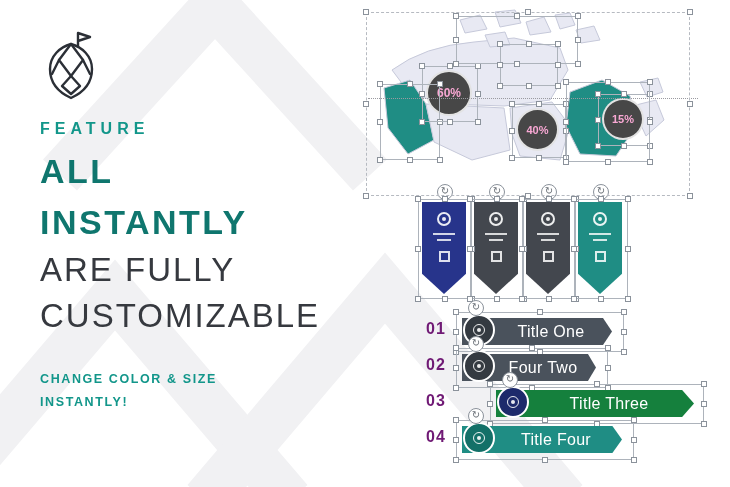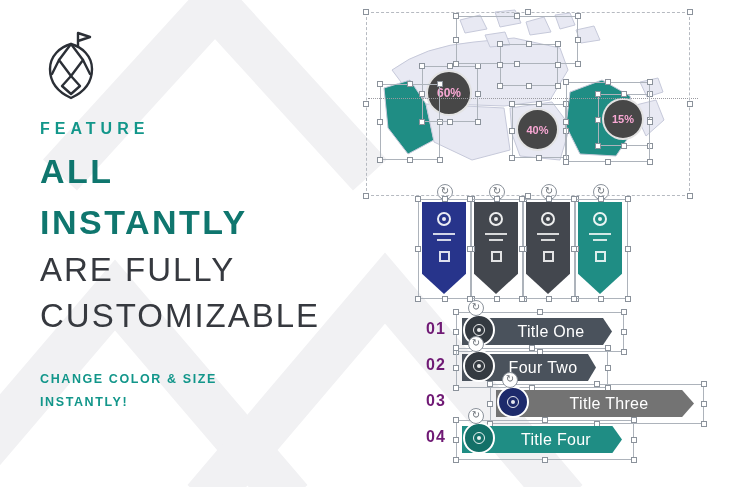--- a/index.html
+++ b/index.html
@@ -54,21 +54,21 @@
            background:rgba(255,255,255,.9);}
   .b-line{margin-top:7px;width:22px;height:2px;background:rgba(255,255,255,.8);flex:none;}
   .b-line.short{margin-top:4px;width:14px;}
   .mini-sq{margin-top:10px;width:11px;height:11px;border:2px solid rgba(255,255,255,.85);box-sizing:border-box;flex:none;}
 
   
   .lrow{position:absolute;left:426px;width:266px;height:34px;z-index:2;}
   .r1{top:316px}.r2{top:352px}.r3{top:388px}.r4{top:424px}
   .lnum{position:absolute;left:0;top:4px;font-size:16px;font-weight:800;color:#701a75;letter-spacing:1px;}
   .lbar{position:absolute;top:2px;height:27px;clip-path:polygon(0 0,94% 0,100% 50%,94% 100%,0 100%);}
-  .bar-slate{background:#4a525c}.bar-blue{background:#737373}.bar-teal{background:#1f8d84}
+  .bar-slate{background:#4a525c}.bar-blue{background:#15803d}.bar-teal{background:#1f8d84}
   .coin{position:absolute;top:-2px;width:32px;height:32px;border-radius:50%;border:2px solid #fff;
         display:flex;align-items:center;justify-content:center;z-index:2;box-sizing:border-box;}
   .coin .mini-ic{margin:0;width:12px;height:12px;border-width:1.5px;}
   .coin-dark{background:#343a41}.coin-navy{background:#1d2a6b}.coin-dteal{background:#137068}
   .ltitle{position:absolute;left:44px;right:16px;text-align:center;line-height:27px;color:#fff;
           font-size:16px;letter-spacing:.3px;white-space:nowrap;}
 </style>
 </head>
 <body>
 

